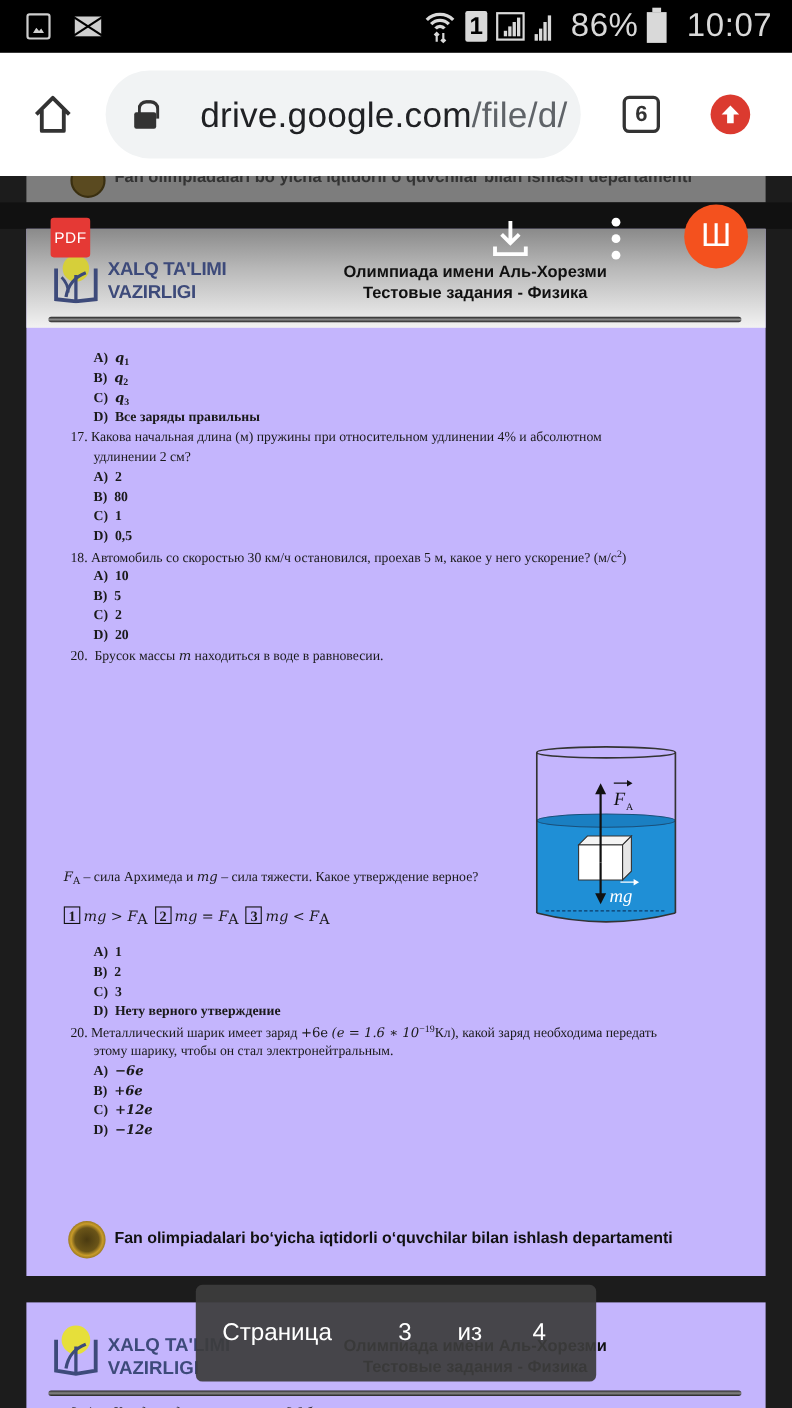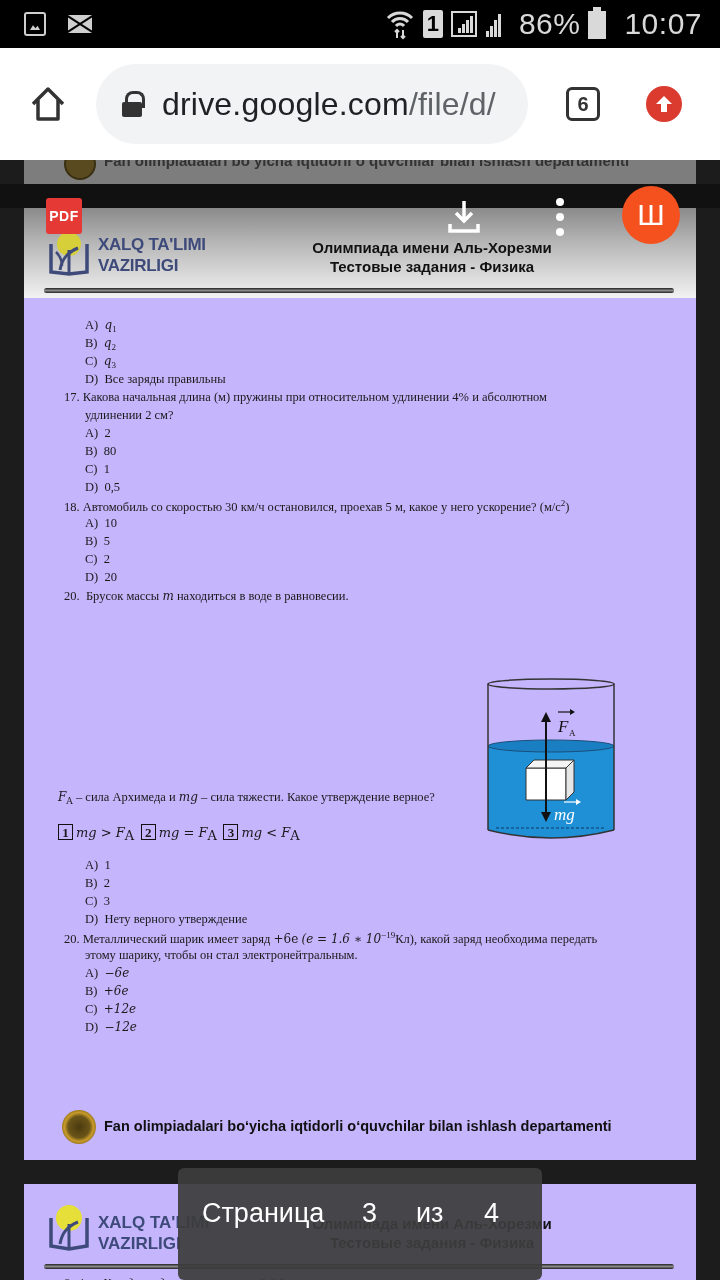--- a/index.html
+++ b/index.html
@@ -25,56 +25,56 @@
   .sb-battery::before { content: ""; position: absolute; top: -4px; left: 5px; width: 8px; height: 4px; background: #d9d9d9; }
 
   
   .browser-bar { position: absolute; top: 48px; left: 0; width: 720px; height: 112px; background: #fff; display: flex; align-items: center; }
   .home-btn { width: 48px; height: 48px; margin-left: 24px; display: flex; align-items: center; justify-content: center; }
   .url-box { margin-left: 24px; width: 432px; height: 80px; background: #f1f3f4; border-radius: 40px; display: flex; align-items: center; padding-left: 26px; overflow: hidden; }
   .lock { width: 20px; height: 26px; position: relative; margin-right: 20px; flex-shrink: 0; }
   .lock::before { content: ""; position: absolute; top: 0; left: 3px; width: 14px; height: 14px; border: 3px solid #333; border-radius: 8px 8px 0 0; border-bottom: none; }
   .lock::after { content: ""; position: absolute; bottom: 0; left: 0; width: 20px; height: 15px; background: #333; border-radius: 2px; }
   .url-text { font-size: 32px; white-space: nowrap; letter-spacing: 0.2px; }
-  .url-host { color: #202124; }
+  .url-host { color: #202124; margin-left: 20px; }
   .url-path { color: #5f6368; }
   .tabs-btn { margin-left: 38px; width: 34px; height: 34px; border: 3px solid #333; border-radius: 6px; font-size: 20px; font-weight: bold; color: #333; display: flex; align-items: center; justify-content: center; }
   .update-btn { margin-left: 46px; width: 36px; height: 36px; border-radius: 50%; background: #db3a2f; display: flex; align-items: center; justify-content: center; }
 
   
   .viewer { position: absolute; top: 160px; left: 0; width: 720px; height: 1120px; background: #1c1c1c; overflow: hidden; }
   .prev-page-bottom { position: absolute; top: 0; left: 24px; width: 672px; height: 24px; background: #7d7d7d; overflow: hidden; }
   .prev-page-bottom .foot-logo { position: absolute; left: 40px; top: -12px; width: 32px; height: 32px; border-radius: 50%; background: #5a4a20; border: 2px solid #3a2f10; }
   .prev-page-bottom .foot-text-ghost { position: absolute; left: 80px; top: -8px; font-size: 15px; font-weight: bold; color: #333; white-space: nowrap; }
 
   .page { position: absolute; left: 24px; width: 672px; background: #c4b5fd; }
   .page-main { top: 48px; height: 952px; }
   .page-next { top: 1024px; height: 200px; }
 
   
   .pdf-toolbar { position: absolute; top: 24px; left: 0; width: 720px; height: 24px; background: #111; }
   .pdf-toolbar-grad { position: absolute; top: 48px; left: 24px; width: 672px; height: 90px; background: linear-gradient(to bottom, #8a8a8a 0%, #b8b8b8 40%, #f2f2f2 100%); pointer-events: none; }
-  .pdf-badge { position: absolute; top: 38px; left: 46px; width: 36px; height: 36px; background: #e53935; border-radius: 3px; color: #fff; font-weight: bold; font-size: 14px; display: flex; align-items: center; justify-content: center; letter-spacing: 0.5px; z-index: 5; }
+  .pdf-badge { position: absolute; top: 38px; left: 46px; width: 36px; height: 36px; background: #e53935; border-radius: 3px; color: #fff; font-weight: normal; font-size: 14px; display: flex; align-items: center; justify-content: center; letter-spacing: 0.5px; z-index: 5; }
   .pdf-filename { position: absolute; top: 36px; left: 104px; color: #fff; font-size: 26px; z-index: 5; white-space: nowrap; }
   .pdf-download { position: absolute; top: 38px; left: 446px; width: 36px; height: 36px; z-index: 5; }
   .pdf-more { position: absolute; top: 38px; left: 552px; width: 16px; height: 38px; display: flex; flex-direction: column; align-items: center; justify-content: space-between; z-index: 5; }
   .pdf-more i { width: 8px; height: 8px; background: #fff; border-radius: 50%; display: block; }
   .fab { position: absolute; top: 26px; left: 622px; width: 58px; height: 58px; border-radius: 50%; background: #f4511e; color: #fff; font-size: 30px; display: flex; align-items: center; justify-content: center; z-index: 6; }
 
   
   .page-header { position: absolute; left: 0; top: 0; width: 672px; height: 90px; z-index: 4; }
   .ministry-logo { position: absolute; left: 24px; top: 22px; width: 42px; height: 46px; }
   .ministry-name { position: absolute; left: 74px; top: 26px; color: #3d4a7a; font-weight: bold; font-size: 17px; line-height: 21px; letter-spacing: -0.3px; }
   .olymp-title { position: absolute; left: 240px; top: 30px; width: 336px; text-align: center; font-weight: bold; font-size: 15px; line-height: 19px; color: #111; }
   .header-rule { position: absolute; left: 20px; top: 80px; width: 630px; height: 5px; background: linear-gradient(to bottom, #222 0%, #888 50%, #222 100%); border-radius: 3px; }
 
   
   .doc { position: absolute; left: 34px; top: 110px; width: 600px; font-family: "Liberation Serif", serif; font-size: 12.5px; color: #1a1a1a; }
   .line { position: absolute; white-space: nowrap; }
-  .opt { left: 27px; }
+  .opt { left: 27px; font-weight: bold; }
   .q { left: 6px; }
   .q-cont { left: 27px; }
   .math { font-style: italic; font-family: "DejaVu Serif", serif; font-size: 12px; }
   .sub { font-size: 9px; vertical-align: -3px; font-style: normal; }
   .sup { font-size: 9px; vertical-align: 5px; }
   .boxnum { display: inline-block; border: 1px solid #111; width: 15px; height: 16px; text-align: center; line-height: 15px; font-weight: bold; margin-right: 3px; font-style: normal; }
   .stmts { font-weight: bold; font-size: 13px; }
   .stmts .math { font-weight: normal; font-size: 13px; }
 
   .figure { position: absolute; left: 462px; top: 470px; width: 130px; height: 166px; }
@@ -84,21 +84,21 @@
   .footer-text { position: absolute; left: 42px; top: 8px; font-size: 14.5px; font-weight: bold; color: #111; white-space: nowrap; }
 
   
   .next-logo { position: absolute; left: 24px; top: 18px; width: 42px; height: 50px; }
   .next-name { position: absolute; left: 74px; top: 28px; color: #3d4a7a; font-weight: bold; font-size: 17px; line-height: 21px; }
   .next-title { position: absolute; left: 240px; top: 30px; width: 336px; text-align: center; font-weight: bold; font-size: 15px; line-height: 19px; color: #111; }
   .next-rule { position: absolute; left: 20px; top: 80px; width: 630px; height: 5px; background: linear-gradient(to bottom, #222 0%, #888 50%, #222 100%); border-radius: 3px; }
   .next-ghost { position: absolute; left: 40px; top: 92px; font-family: "Liberation Serif", serif; font-style: italic; font-size: 12px; color: #222; }
 
   
-  .page-indicator { position: absolute; left: 178px; top: 1008px; width: 364px; height: 112px; background: rgba(60,60,60,0.93); border-radius: 6px; color: #fff; font-size: 27px; z-index: 10; }
+  .page-indicator { position: absolute; left: 178px; top: 1008px; width: 364px; height: 88px; background: rgba(60,60,60,0.93); border-radius: 6px; color: #fff; font-size: 22px; z-index: 10; }
   .page-indicator span { position: absolute; top: 30px; }
 </style>
 </head>
 <body>
 
 <div id="root">
 
   <div class="status-bar">
     <div class="status-left">
       <div class="sb-icon-img"></div>

